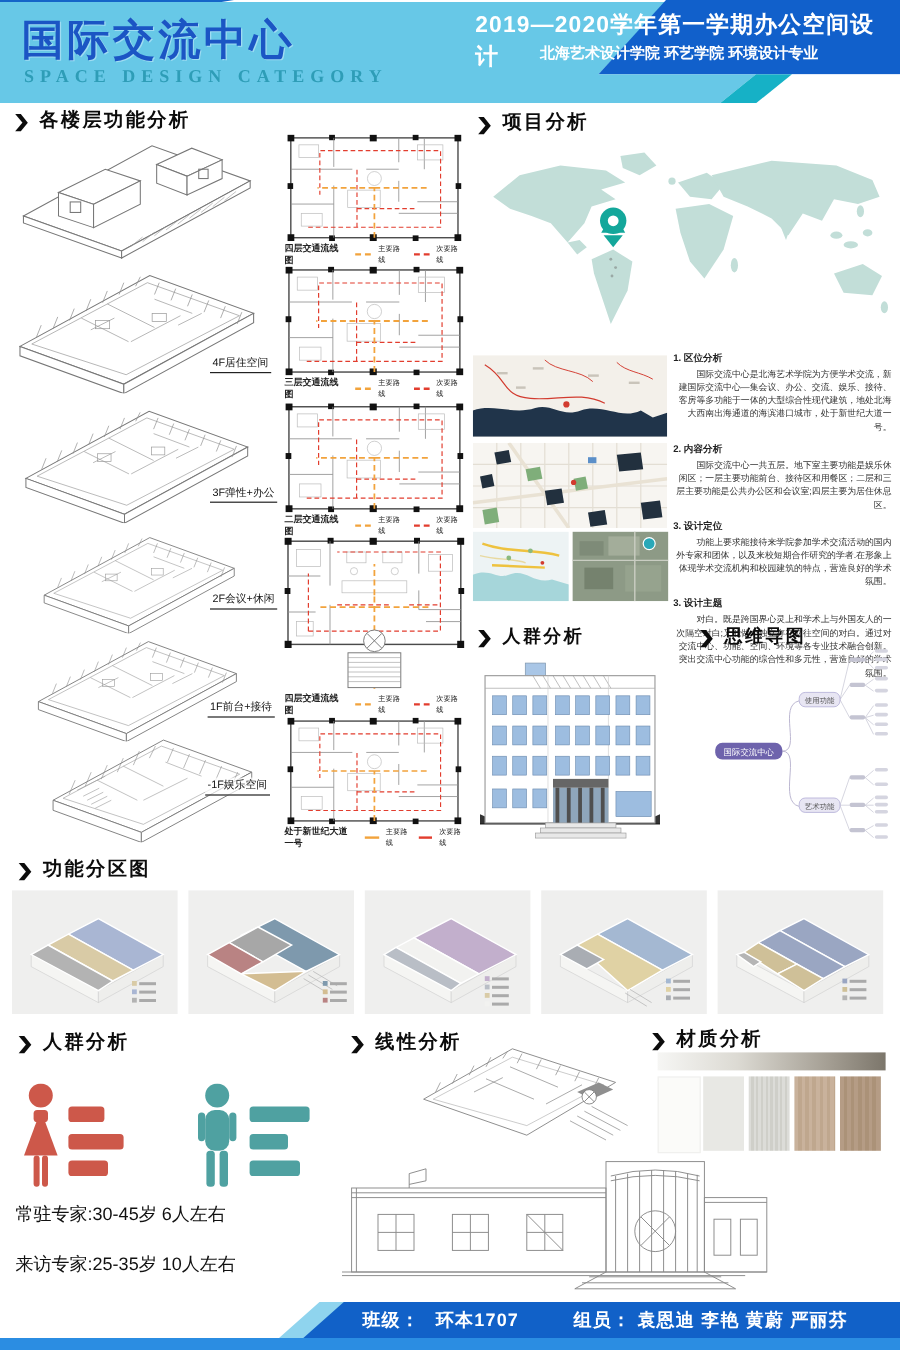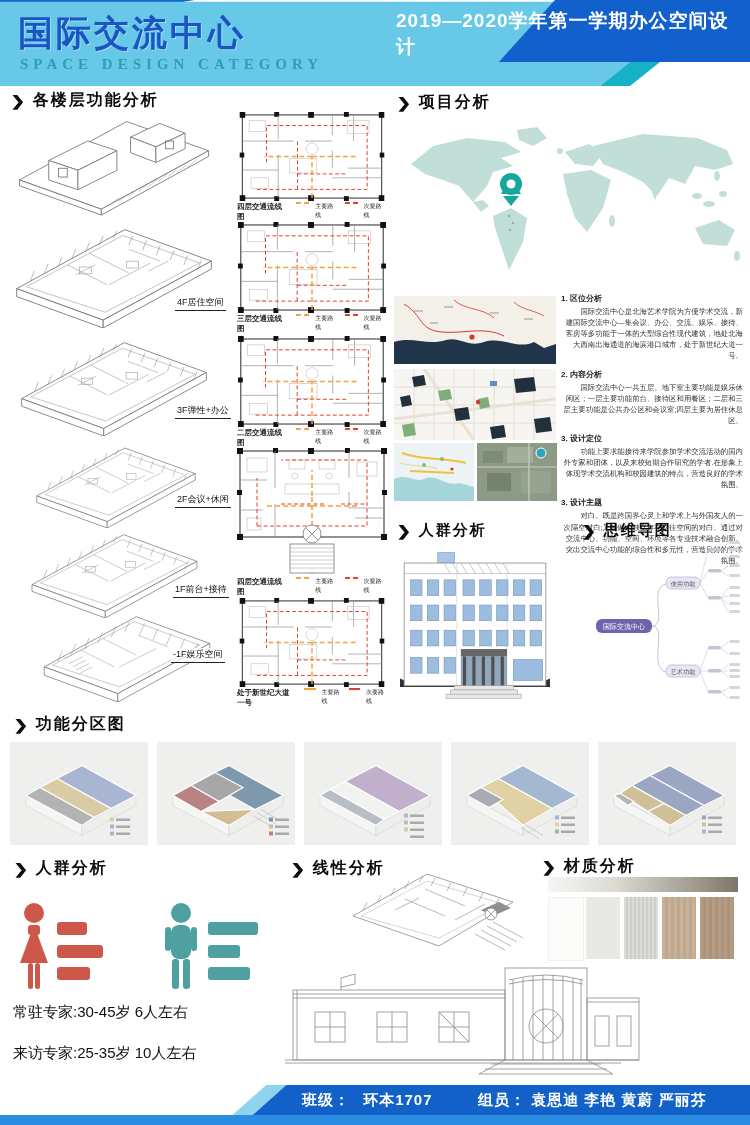--- a/index.html
+++ b/index.html
@@ -31,21 +31,21 @@
   .sec .ar{font-size:14px;transform:scaleX(1.25);}
   .sec .t{font-size:16px;letter-spacing:2px;}
   .sec.small .t{font-size:15px;}
 
   
   .flabel{position:absolute;font-size:9px;font-weight:400;border-bottom:1px solid #222;
           padding:0 2px 1px;background:rgba(255,255,255,.7);}
 
   
   .plan{position:absolute;width:150px;}
-  .plan-cap{display:flex;gap:6px;margin-top:1px;font-size:6px;color:#222;}
+  .plan-cap{display:flex;align-items:center;gap:6px;margin-top:1px;font-size:6px;color:#222;}
   .plan-cap .pl{font-weight:700;font-size:7.5px;margin-right:2px;}
   .dash{display:inline-block;width:13px;border-top:2px dashed #999;}
   .dash.m{border-color:#f2a33c;}
   .dash.s{border-color:#e23d2e;}
 
   
   .ptext{position:absolute;left:561px;top:293px;width:182px;}
   .ptext h4{font-size:8px;margin:0 0 2px 0;font-weight:700;color:#222;}
   .ptext p{font-size:7.4px;line-height:1.5;margin:0 0 7px 0;text-indent:15px;color:#333;text-align:right;}
 
@@ -206,20 +206,21 @@
   </svg>
 
   <div class="hdr">
     <div class="h-darktop"></div>
     <div class="h-light"></div>
     <div class="h-teal"></div>
     <div class="h-blue"></div>
     <div class="h-title">国际交流中心</div>
     <div class="h-sub">SPACE DESIGN CATEGORY</div>
     <div class="h-course">2019—2020学年第一学期办公空间设计</div>
+    <div class="h-school">北海艺术设计学院  环艺学院  环境设计专业</div>
   </div>
 
   <div class="sec" style="left:12px;top:90px">
     <span class="ar">❯</span>
     <span class="t">各楼层功能分析</span>
   </div>
   <div class="sec" style="left:398px;top:92px">
     <span class="ar">❯</span>
     <span class="t">项目分析</span>
   </div>

